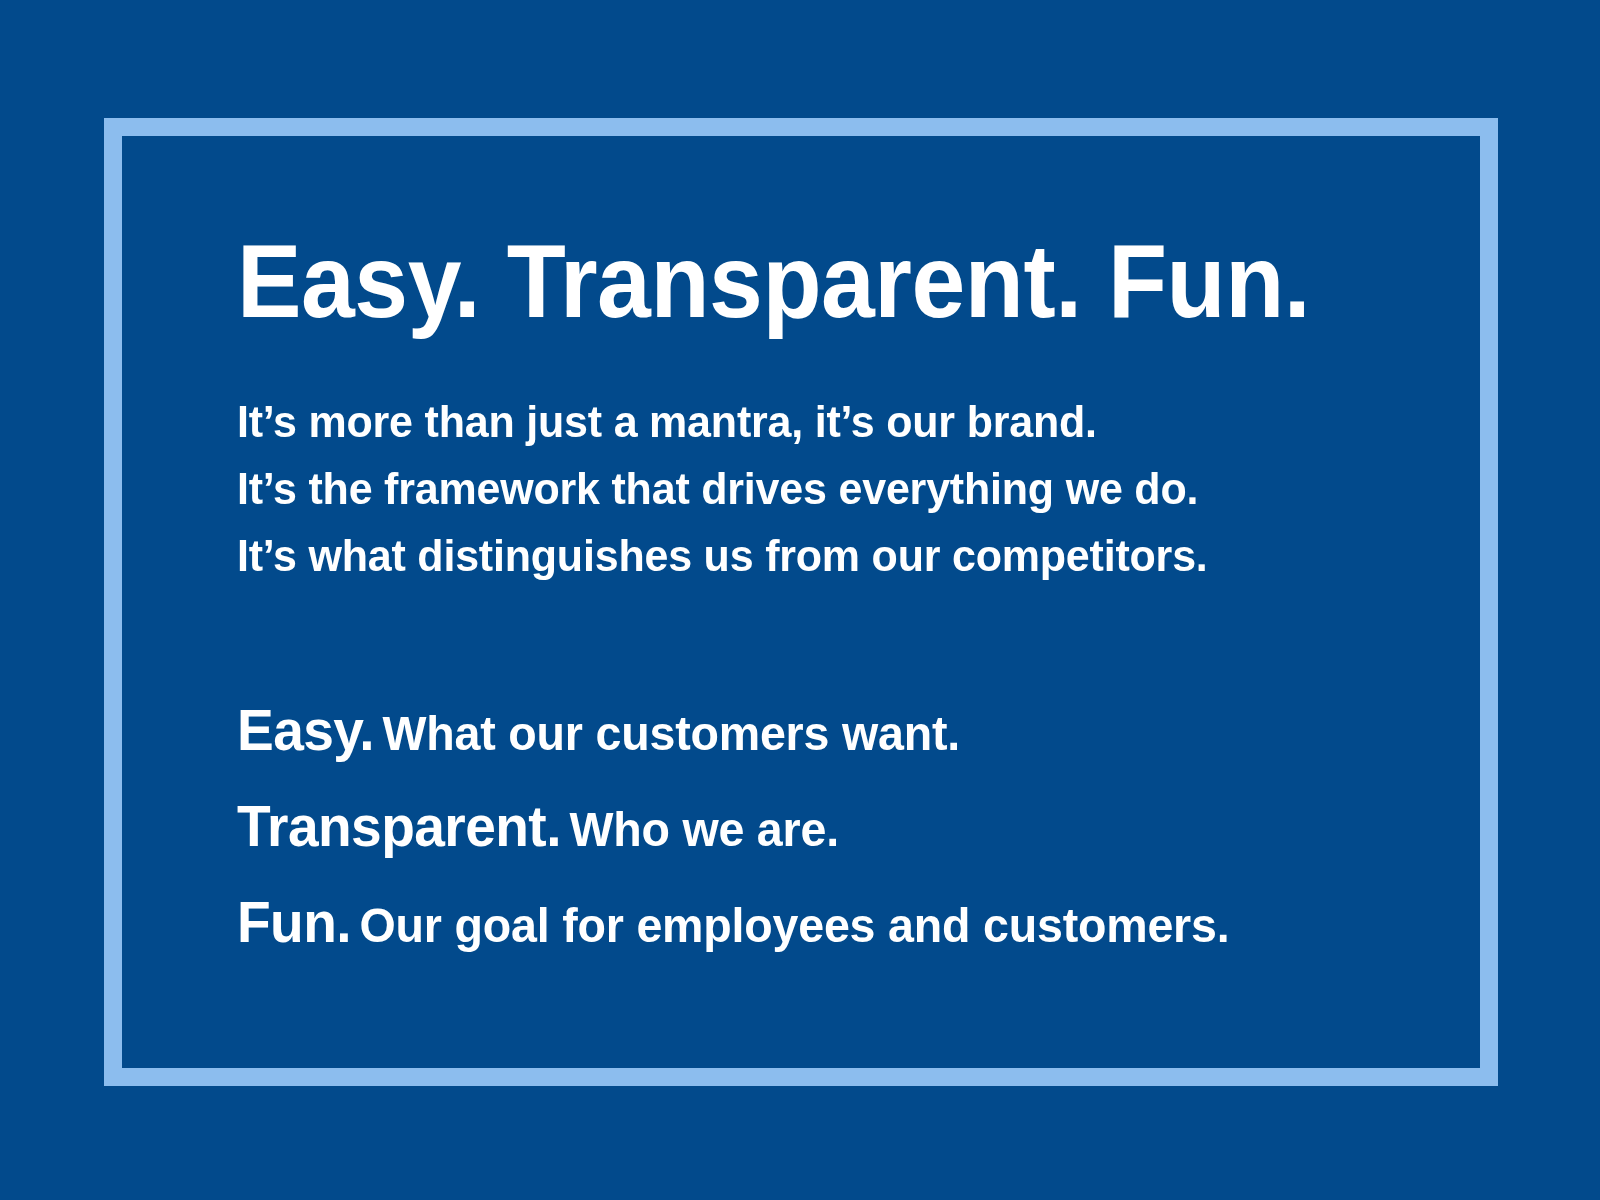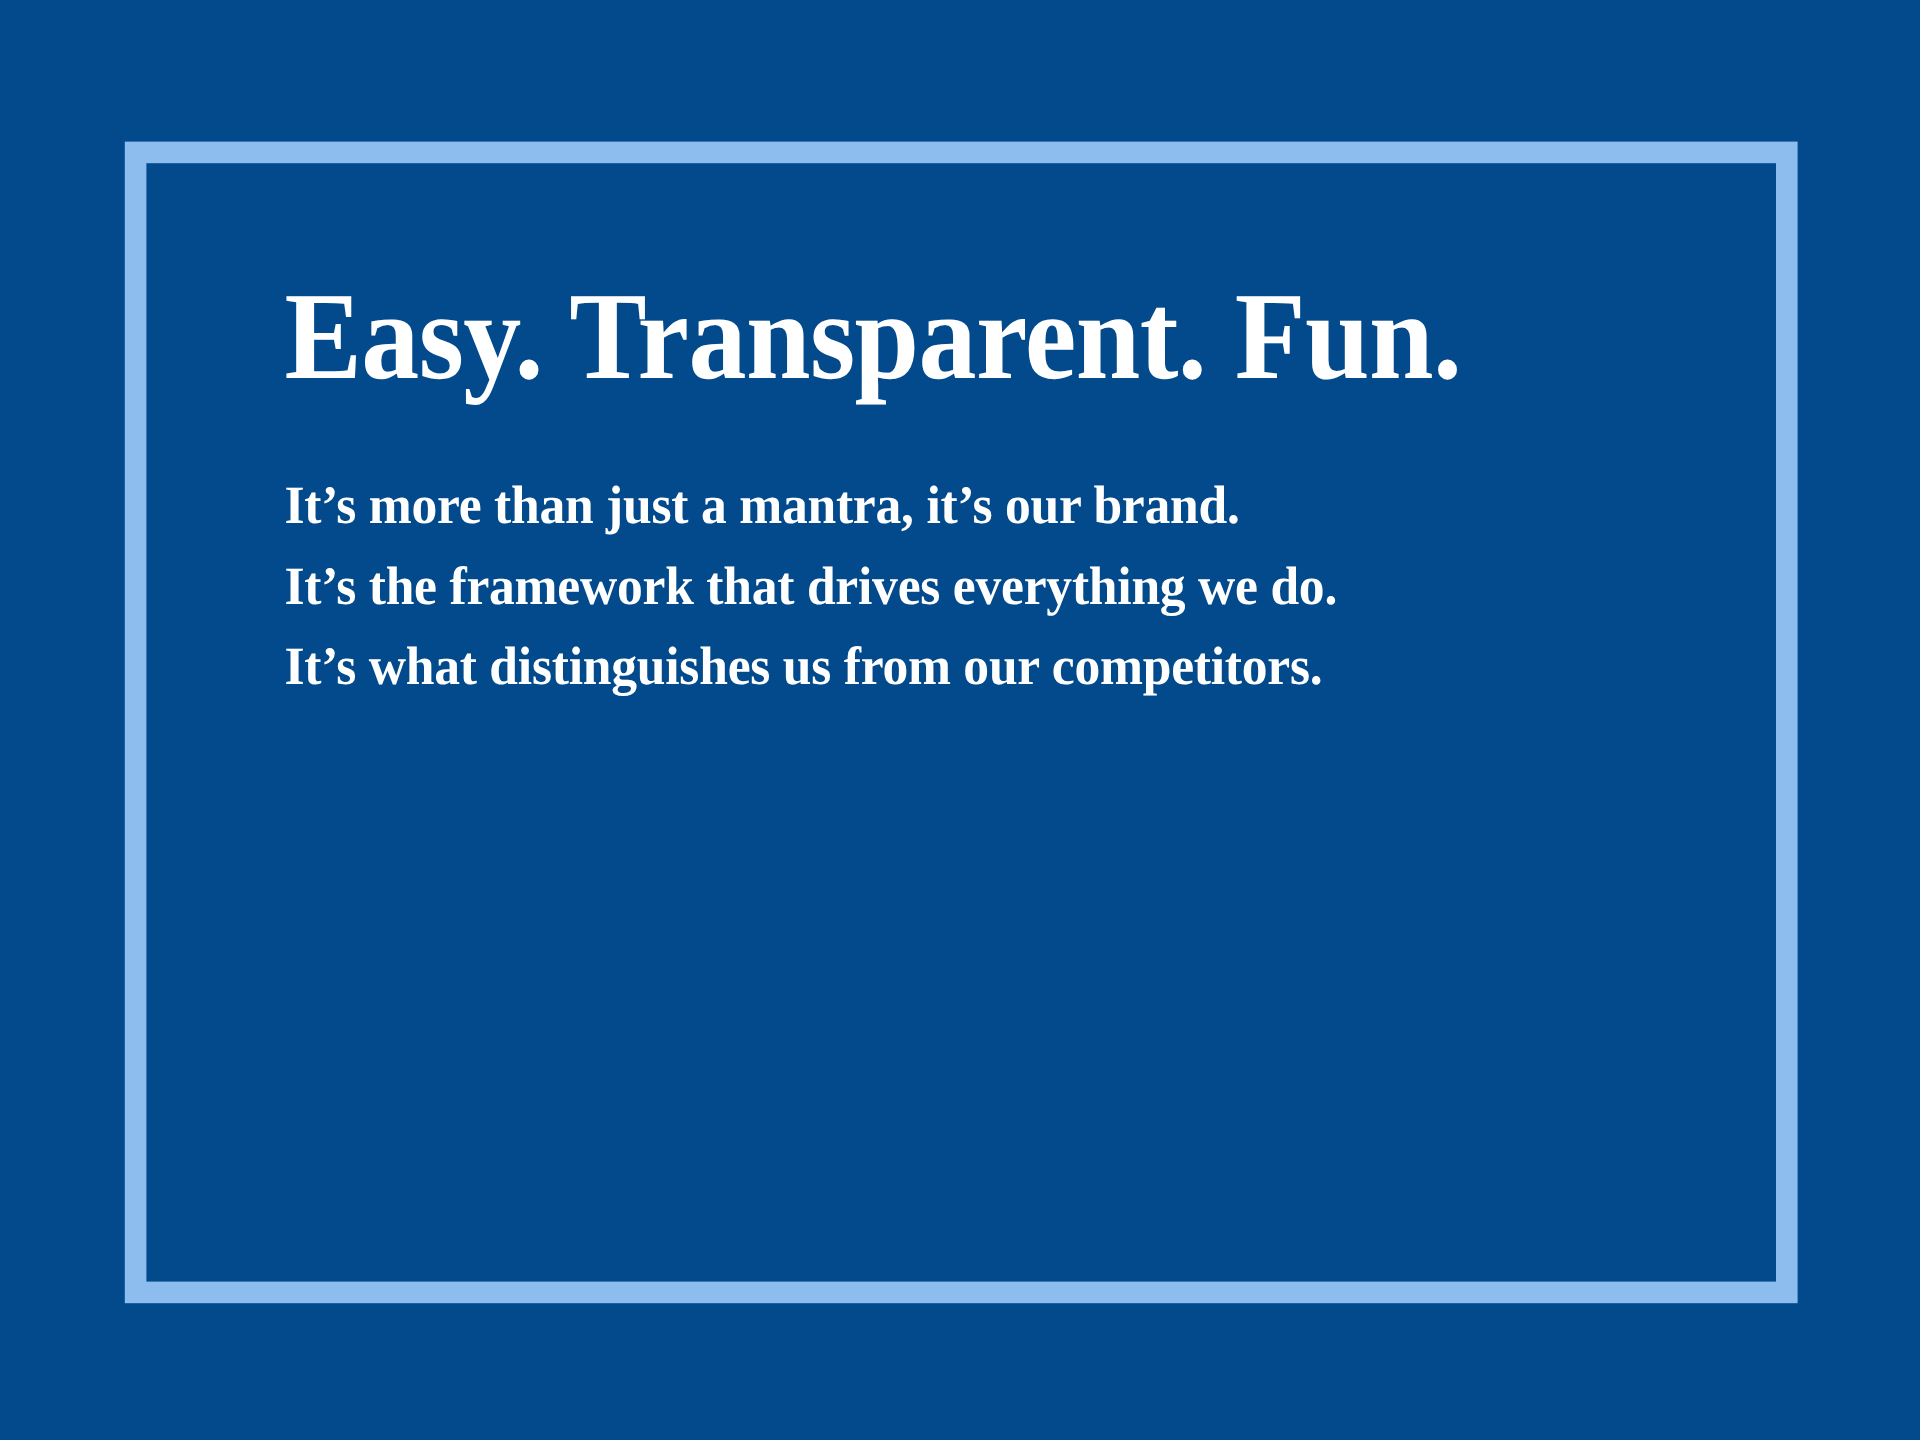--- a/index.html
+++ b/index.html
@@ -14,21 +14,20 @@
     font-family: "Liberation Sans", "DejaVu Sans", sans-serif;
     overflow: hidden;
   }
 
   .slide {
     position: relative;
     width: 1600px;
     height: 1200px;
     background: #024A8C;
     box-sizing: border-box;
-    font-family: Liberation Serif, serif;
   }
 
   
   .frame {
     position: absolute;
     left: 104px;
     top: 118px;
     width: 1394px;
     height: 968px;
     border: 18px solid #8CBDEE;
@@ -122,15 +121,26 @@
     <div class="headline-spacer"></div>
 
     <p class="lede">
       <span class="lede-line">It’s more than just a mantra, it’s our brand.</span>
       <span class="lede-line">It’s the framework that drives everything we do.</span>
       <span class="lede-line">It’s what distinguishes us from our competitors.</span>
     </p>
 
     <div class="gap"></div>
 
+    <ul class="definitions">
+      <li class="def-row">
+        <span class="def-term">Easy.</span><span class="def-desc">What our customers want.</span>
+      </li>
+      <li class="def-row">
+        <span class="def-term">Transparent.</span><span class="def-desc">Who we are.</span>
+      </li>
+      <li class="def-row">
+        <span class="def-term">Fun.</span><span class="def-desc">Our goal for employees and customers.</span>
+      </li>
+    </ul>
 
   </div>
 </div>
 
 </body></html>

